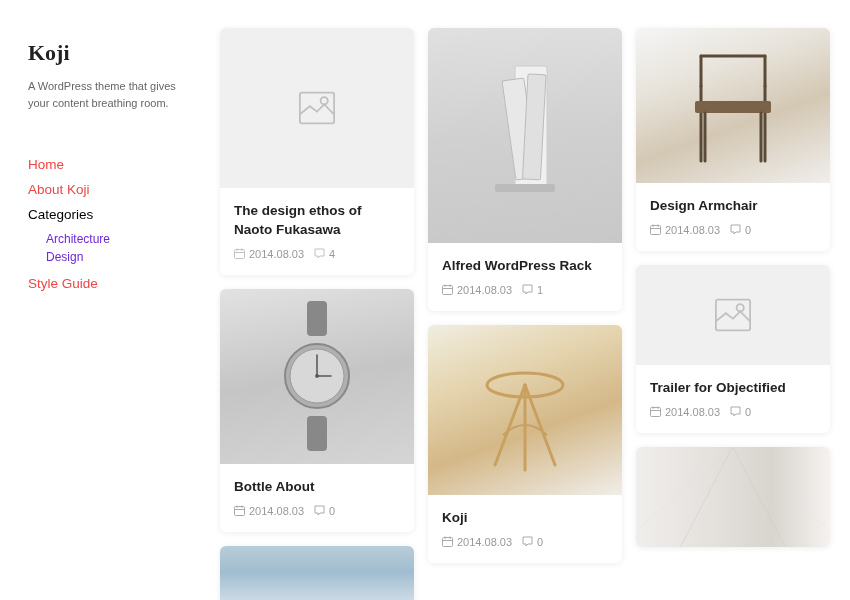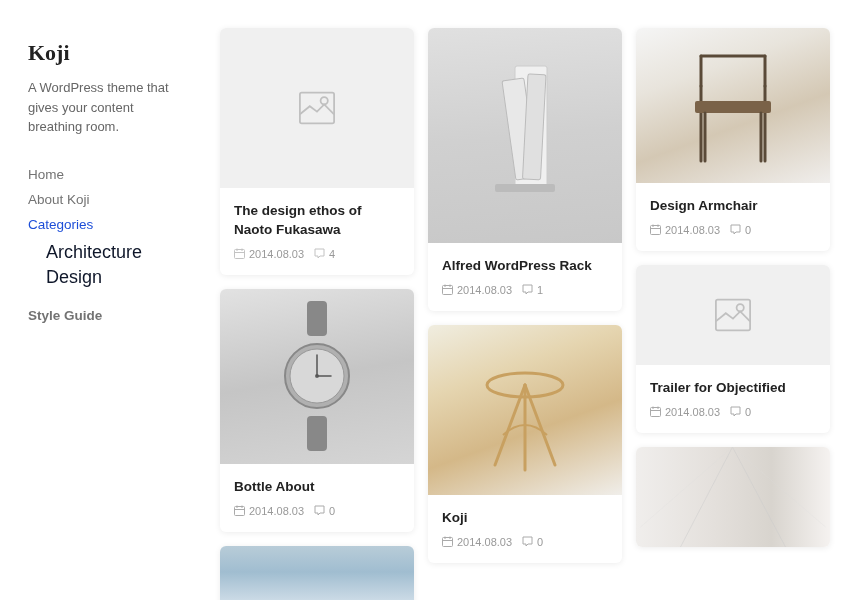--- a/index.html
+++ b/index.html
@@ -23,54 +23,54 @@
       gap: 0;
     }
     .sidebar-logo {
       font-size: 22px;
       font-weight: bold;
       color: #222;
       margin-bottom: 12px;
       font-family: Georgia, serif;
     }
     .sidebar-tagline {
-      font-size: 13px;
+      font-size: 11px;
       color: #666;
       line-height: 1.5;
-      margin-bottom: 28px;
+      margin-bottom: 44px;
       font-family: Arial, sans-serif;
     }
     .sidebar-nav {
       display: flex;
       flex-direction: column;
       gap: 6px;
     }
     .nav-item {
       font-size: 13.5px;
-      color: #737373;
+      color: #ef4444;
       cursor: pointer;
       font-family: Arial, sans-serif;
       padding: 2px 0;
     }
     .nav-categories-label {
       font-size: 13.5px;
-      color: #1d4ed8;
+      color: #000000;
       font-family: Arial, sans-serif;
       margin-top: 2px;
     }
     .nav-sub {
       display: flex;
       flex-direction: column;
       gap: 4px;
       margin-top: 4px;
       padding-left: 18px;
     }
     .nav-sub-item {
-      font-size: 18px;
-      color: #0f172a;
+      font-size: 12px;
+      color: #6d28d9;
       cursor: pointer;
       font-family: Arial, sans-serif;
     }
 
     
     .main {
       flex: 1;
       overflow-y: auto;
       padding: 28px 20px 28px 10px;
     }
@@ -148,21 +148,21 @@
   <div class="sidebar-logo">Koji</div>
   <div class="sidebar-tagline">A WordPress theme that gives your content breathing room.</div>
   <nav class="sidebar-nav">
     <div class="nav-item">Home</div>
     <div class="nav-item">About Koji</div>
     <div class="nav-categories-label">Categories</div>
     <div class="nav-sub">
       <div class="nav-sub-item">Architecture</div>
       <div class="nav-sub-item">Design</div>
     </div>
-    <div class="nav-item" style="margin-top:12px;font-weight:bold;">Style Guide</div>
+    <div class="nav-item" style="margin-top:4px;">Style Guide</div>
   </nav>
 </aside>
 
 <main class="main">
   <div class="grid">
 
     <div class="col">
 
       <div class="card">
         <div class="card-image tall">

